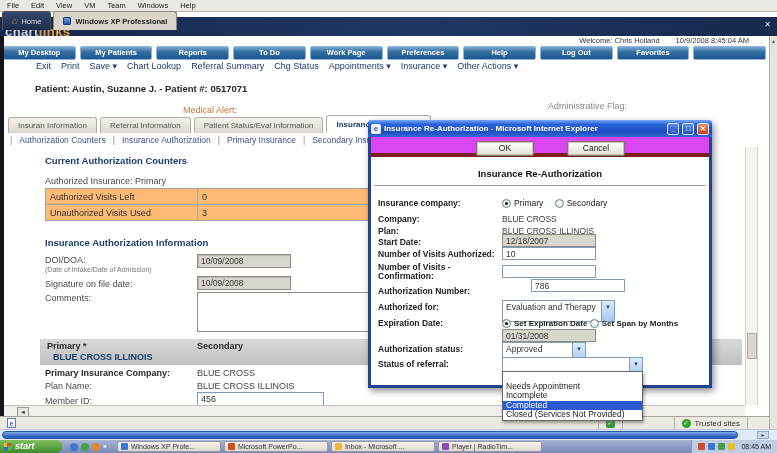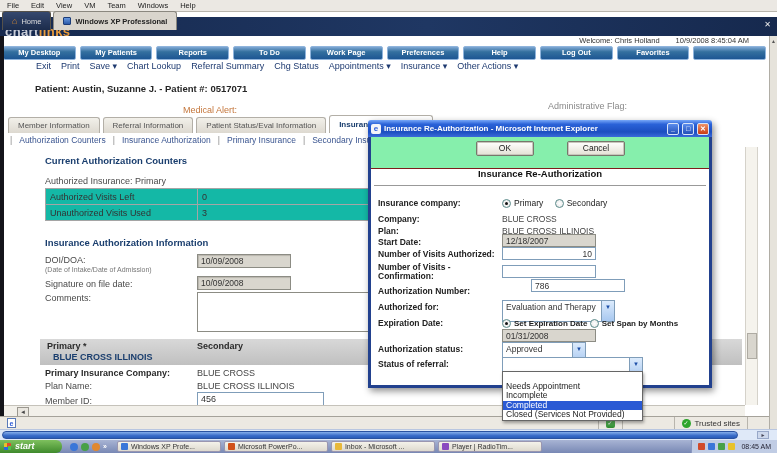--- a/index.html
+++ b/index.html
@@ -32,21 +32,21 @@
 .tab.active{background:#fff;font-weight:bold;color:#1a3e6e;height:18px;line-height:17px}
 .subtabs{left:10px;top:134px;display:flex;gap:7px;font-size:8.5px;color:#3a5590;line-height:12px;white-space:nowrap}
 .sp{color:#888}
 .leftedge{left:0;top:36px;width:4px;height:401px;background:#14141a}
 
 .h1{font-size:9.5px;font-weight:bold;color:#1a3e6e}
 .lab{font-size:9px;color:#4a4a4a}
 .blab{font-size:9px;font-weight:bold;color:#2a2a2a}
 .val{font-size:9px;color:#444}
 .ctable{left:45px;top:188px;width:600px;border-collapse:collapse}
-.ctable td{border:1px solid #a5a5a5;height:16px;font-size:9px;color:#333;padding:0 4px;background:#14b8a6}
+.ctable td{border:1px solid #a5a5a5;height:16px;font-size:9px;color:#333;padding:0 4px;background:#fdba74}
 .ctable td.l{width:152px}
 input.gin{position:absolute;height:14px;width:94px;background:#d9d6ce;border:1px solid #8c8c84;box-shadow:inset 1px 1px 1px #b8b5ad;font-size:8.5px;padding:0 3px;color:#333;font-family:inherit}
 .comments{left:197px;top:292px;width:172px;height:40px;border:1px solid #8c8c84;background:#fff;resize:none}
 .grayband{left:40px;top:339px;width:702px;height:26px;background:linear-gradient(#d8d8d8,#c0c0c0)}
 .memberin{left:197px;top:392px;width:127px;height:14px;border:1px solid #7f9db9;font-size:9px;padding:0 3px;color:#333;background:#fff;font-family:inherit}
 .hscroll{left:4px;top:405px;width:741px;height:12px;background:#f2f0ea;border-top:1px solid #c5c2ba}
 .hbtn{position:absolute;left:13px;top:1px;width:12px;height:10px;background:#e9e6df;border:1px solid #9a978f;font-size:6px;line-height:9px;text-align:center;color:#444}
 .vscroll{left:745px;top:147px;width:13px;height:258px;background:#f5f3ed;border-left:1px solid #d5d2ca;border-right:1px solid #d5d2ca}
 .vthumb{position:absolute;left:1px;top:186px;width:10px;height:26px;background:#d9d6ce;border:1px solid #aeaba3}
 .edge{left:769px;top:36px;width:8px;height:401px;background:#e6e3db;border-left:1px solid #b0ada5}
@@ -73,21 +73,21 @@
 .clock{font-size:7px;color:#223;margin-left:3px}
 
 .dlg{left:368px;top:120px;width:344px;height:268px;z-index:10;box-shadow:2px 3px 7px rgba(0,0,0,.45);border-radius:4px 4px 0 0}
 .dtitle{height:17px;background:linear-gradient(#78a8f8 0%,#2a62d8 25%,#1c4ec0 70%,#3a6ada 100%);border-radius:3px 3px 0 0;display:flex;align-items:center;padding:0 3px;gap:3px}
 .dtitle .txt{flex:1;color:#fff;font-size:8px;font-weight:bold;white-space:nowrap;overflow:hidden}
 .ieic{width:10px;height:10px;background:#f4f4f8;border-radius:2px;color:#2a5ad8;font-size:8px;font-weight:bold;line-height:10px;text-align:center;flex:none}
 .tb{width:12px;height:12px;border:1px solid #d8e4f8;border-radius:2px;font-size:7px;line-height:10px;text-align:center;color:#fff;font-weight:bold;flex:none}
 .tb.mn,.tb.mx{background:linear-gradient(#5a8cec,#2450b8)}
 .tb.cl{background:linear-gradient(#f09468,#c83c14)}
 .dbody{position:absolute;left:0;top:17px;right:0;bottom:0;background:#fff;border:3px solid #22418e;border-top:none}
-.dgray{position:absolute;left:0;top:0;right:0;height:32px;background:#86efac;border-bottom:1px solid #7f1d1d}
+.dgray{position:absolute;left:0;top:0;right:0;height:20px;background:#d946ef;border-bottom:4px solid #7f1d1d}
 .xpbtn{position:absolute;top:4px;width:58px;height:15px;background:linear-gradient(#fffffe,#e4e1d5);border:1px solid #77776b;border-radius:2px;font-size:8.5px;line-height:13px;text-align:center;color:#222;box-shadow:inset 0 0 0 1px #c8c5bc}
 .dhead{position:absolute;left:0;top:31px;width:100%;text-align:center;font-size:9.5px;font-weight:bold;color:#111}
 .dhr{position:absolute;left:3px;right:3px;top:48px;border-top:1px solid #999}
 .dl{position:absolute;left:7px;font-size:8.5px;font-weight:bold;color:#222;white-space:nowrap}
 .dl.wrap{white-space:normal;width:122px;line-height:9px}
 .dv{position:absolute;left:131px;font-size:8.5px;color:#444;white-space:nowrap}
 input.din{position:absolute;left:131px;width:94px;height:13px;border:1px solid #7f9db9;background:#fff;font-size:8.5px;padding:0 3px;color:#333;font-family:inherit}
 input.din.gy{background:#d9d6ce;border:1px solid #8c8c84}
 .dsel{position:absolute;left:131px;height:22px;border:1px solid #7f9db9;background:#fff;font-size:8.5px;line-height:13px;color:#333;padding-left:3px}
 .dsel .ar{position:absolute;right:0;top:0;width:13px;height:100%;background:linear-gradient(#dcebfc,#a8c8f0);border-left:1px solid #7f9db9;color:#1c4fa8;font-size:6px;line-height:12px;text-align:center}
@@ -158,21 +158,21 @@
     <span>Appointments ▾</span>
     <span>Insurance ▾</span>
     <span>Other Actions ▾</span>
   </div>
 
   <div class="abs patient">Patient: Austin, Suzanne J. - Patient #: 0517071</div>
   <div class="abs malert">Medical Alert:</div>
   <div class="abs aflag">Administrative Flag:</div>
 
   <div class="abs tabrow">
-    <div class="tab">Member Information</div>
+    <div class="tab">Insuran Information</div>
     <div class="tab">Referral Information</div>
     <div class="tab">Patient Status/Eval Information</div>
     <div class="tab active">Insurance Information</div>
   </div>
 
   <div class="abs subtabs">
     <span class="sp">|</span>
     <span>Authorization Counters</span>
     <span class="sp">|</span>
     <span>Insurance Authorization</span>
@@ -311,21 +311,21 @@
       <div class="dl" style="top:77px">Company:</div>
       <div class="dv" style="top:77px">BLUE CROSS</div>
 
       <div class="dl" style="top:89px">Plan:</div>
       <div class="dv" style="top:89px">BLUE CROSS ILLINOIS</div>
 
       <div class="dl" style="top:100px">Start Date:</div>
       <input class="din gy" style="top: 97px;" readonly="" value="12/18/2007">
 
       <div class="dl" style="top:112px">Number of Visits Authorized:</div>
-      <input class="din" style="top: 110px; text-align: right;" value="10">
+      <input class="din" style="top: 110px;" value="10">
 
       <div class="dl wrap" style="top:126px">Number of Visits - Confirmation:</div>
       <input class="din" style="top: 128px;">
 
       <div class="dl" style="top:149px">Authorization Number:</div>
       <input class="din" style="top: 142px; margin-left: 29px;" value="786">
 
       <div class="dl" style="top:165px">Authorized for:</div>
       <div class="dsel" style="top:163px;width:113px">
         <span>Evaluation and Therapy</span>

